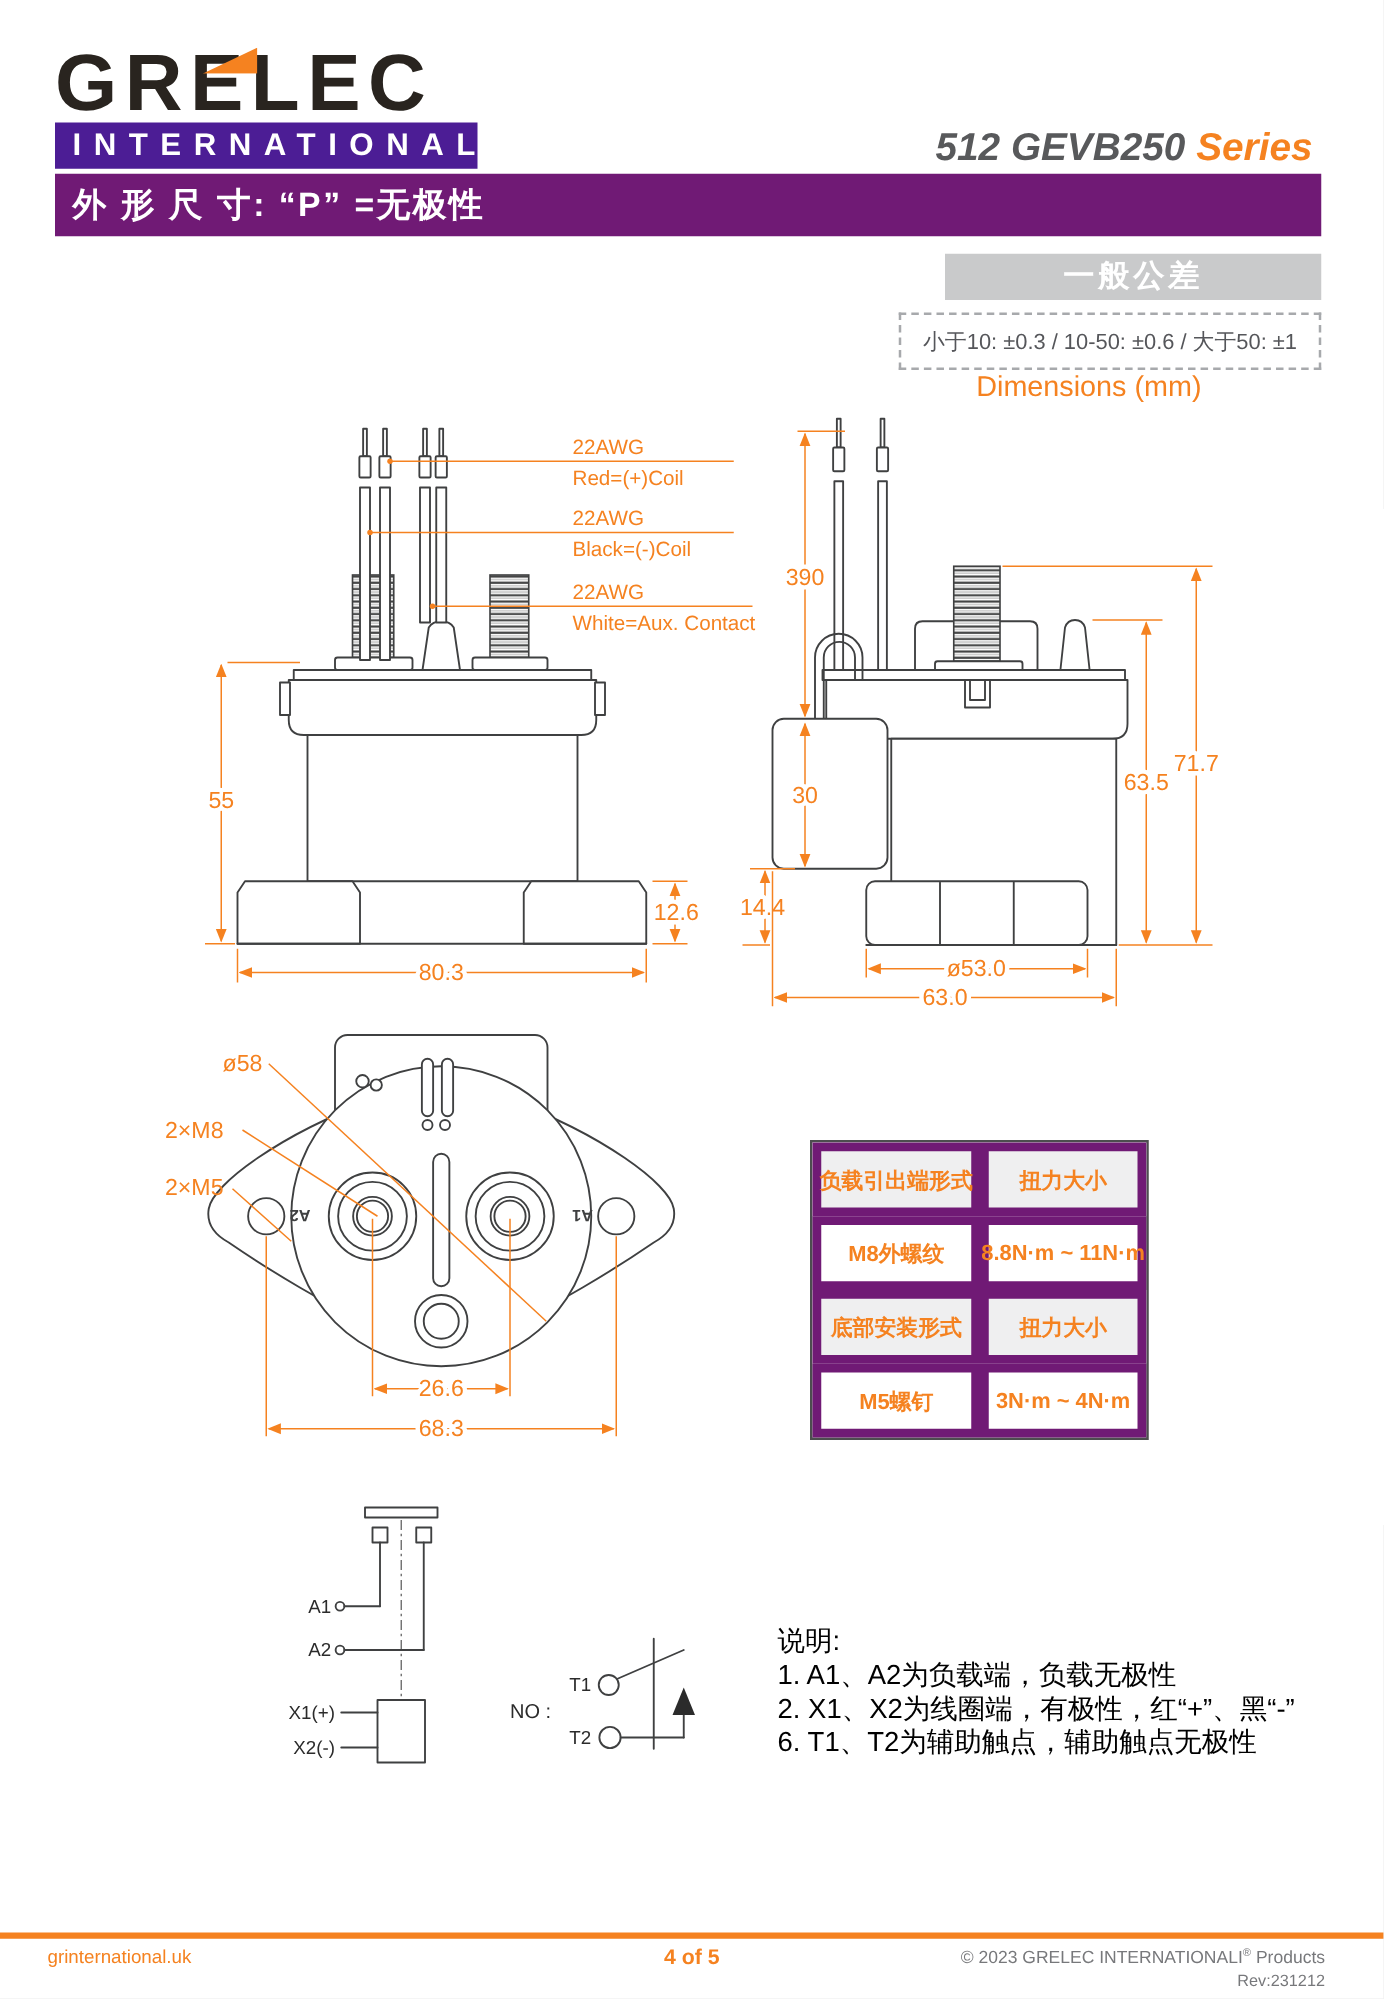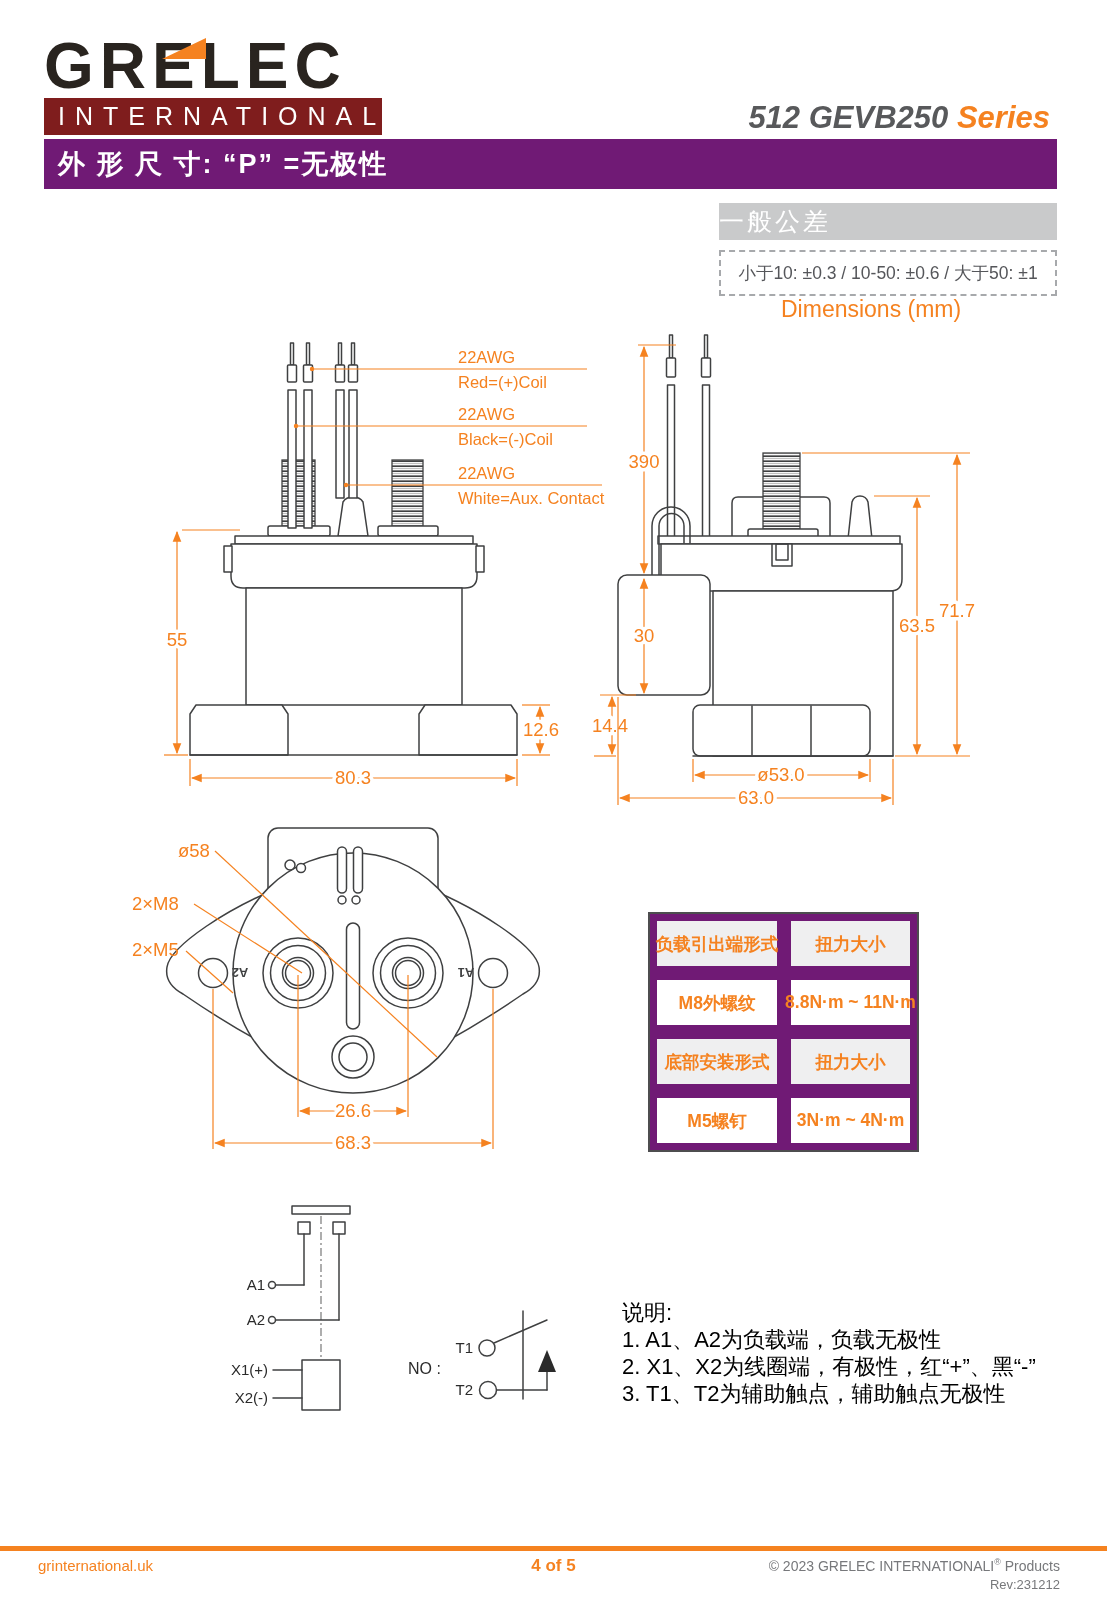--- a/index.html
+++ b/index.html
@@ -5,33 +5,33 @@
   html,body { margin:0; padding:0; background:#e8e8e8; }
   .page { position:relative; width:1107px; height:1599px; background:#fff;
           font-family:"Liberation Sans", sans-serif; overflow:hidden; margin:0 auto; }
 
   
   .logo { position:absolute; left:44px; top:36px; width:338px; }
   .logo-brand { position:relative; font-weight:bold; font-size:64px; line-height:60px;
                 color:#29241f; letter-spacing:6px; }
   .logo-accent { position:absolute; left:118px; top:2px; width:44px; height:21px;
                  background:#f58220; clip-path:polygon(0 100%, 100% 0, 100% 100%); }
-  .logo-sub { margin-top:2px; background:#7f1d1d; color:#fff; font-size:25px;
-              letter-spacing:10px; padding:4px 0 4px 14px; }
+  .logo-sub { margin-top:2px; background:#4c1d95; color:#fff; font-size:25px;
+              letter-spacing:10px; padding:4px 0 4px 14px;font-weight:bold; }
   .series-title { position:absolute; right:57px; top:100px; font-size:31px;
                   font-style:italic; font-weight:bold; color:#58595b; white-space:nowrap; }
   .series-title .accent { color:#f58220; }
   .title-bar { position:absolute; left:44px; top:139px; width:999px; height:50px;
                background:#701a75; color:#fff; font-size:27px; font-weight:bold;
                line-height:50px; padding-left:14px; letter-spacing:2px; }
 
   
   .tol { position:absolute; left:719px; top:203px; width:338px; }
-  .tol-head { background:#c9cacb; color:#fff; font-weight:normal; font-size:25px;
-              text-align:left; height:37px; line-height:37px; letter-spacing:3px; }
+  .tol-head { background:#c9cacb; color:#fff; font-weight:bold; font-size:25px;
+              text-align:center; height:37px; line-height:37px; letter-spacing:3px;margin-left:37px; }
   .tol-body { margin-top:10px; border:2px dashed #a7a9ac; color:#55565a;
               font-size:17.5px; text-align:center; padding:9px 2px; white-space:nowrap; }
   .dims-label { position:absolute; left:781px; top:296px; color:#f58220;
                 font-weight:normal; font-size:23px; }
 
   
   svg { position:absolute; overflow:visible; }
   .k  { fill:none; stroke:#3f4041; stroke-width:1.5; stroke-linejoin:round; stroke-linecap:round; }
   .kw { fill:#fff; stroke:#3f4041; stroke-width:1.5; stroke-linejoin:round; }
   .thr{ stroke:#3f4041; stroke-width:1.3; }
@@ -326,21 +326,21 @@
       <text class="st" x="183" y="196" style="font-size:16px">NO :</text>
       <text class="st" x="248" y="175" text-anchor="end">T1</text>
       <text class="st" x="248" y="217" text-anchor="end">T2</text>
     </g>
   </svg>
 
   <div class="notes">
     <div>说明:</div>
     <div>1. A1、A2为负载端，负载无极性</div>
     <div>2. X1、X2为线圈端，有极性，红“+”、黑“-”</div>
-    <div>3. T1、T2为辅助触点，辅助触点无极性</div>
+    <div>6. T1、T2为辅助触点，辅助触点无极性</div>
   </div>
 
   <div class="f-rule"></div>
   <div class="f-site">grinternational.uk</div>
   <div class="f-page">4 of 5</div>
   <div class="f-copy"><span>© 2023  GRELEC INTERNATIONALI</span><sup>®</sup><span> Products</span></div>
   <div class="f-rev">Rev:231212</div>
 
 </div>
 

